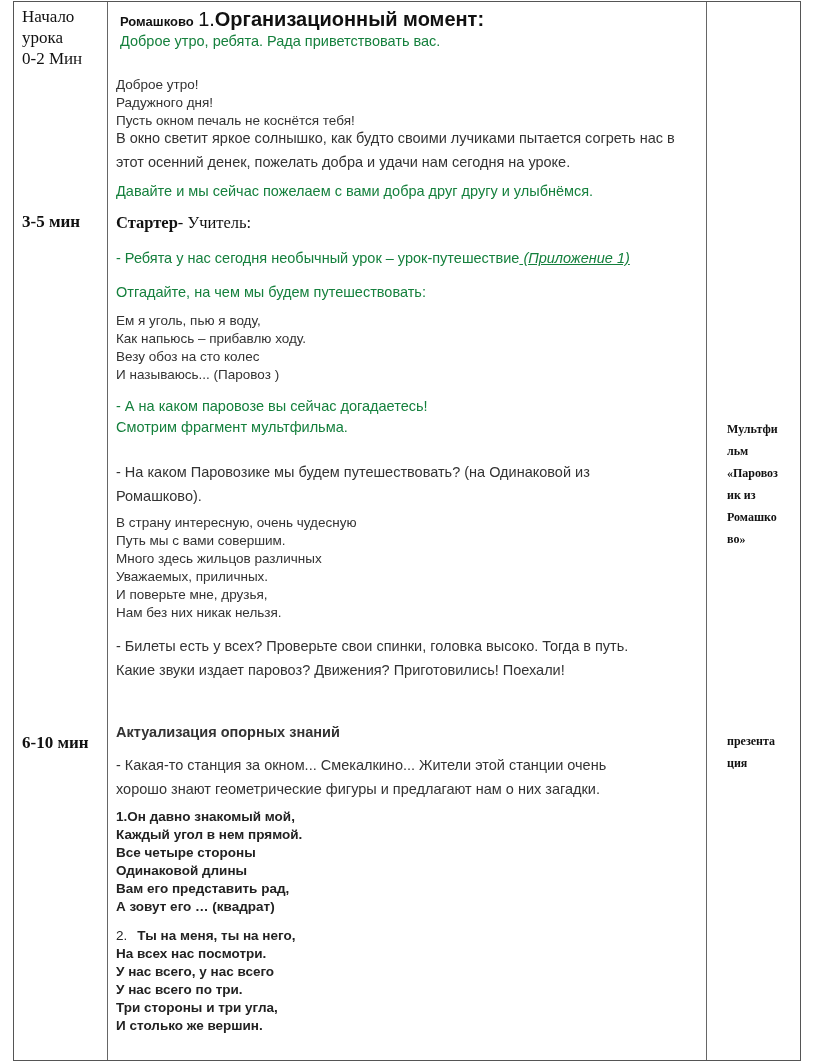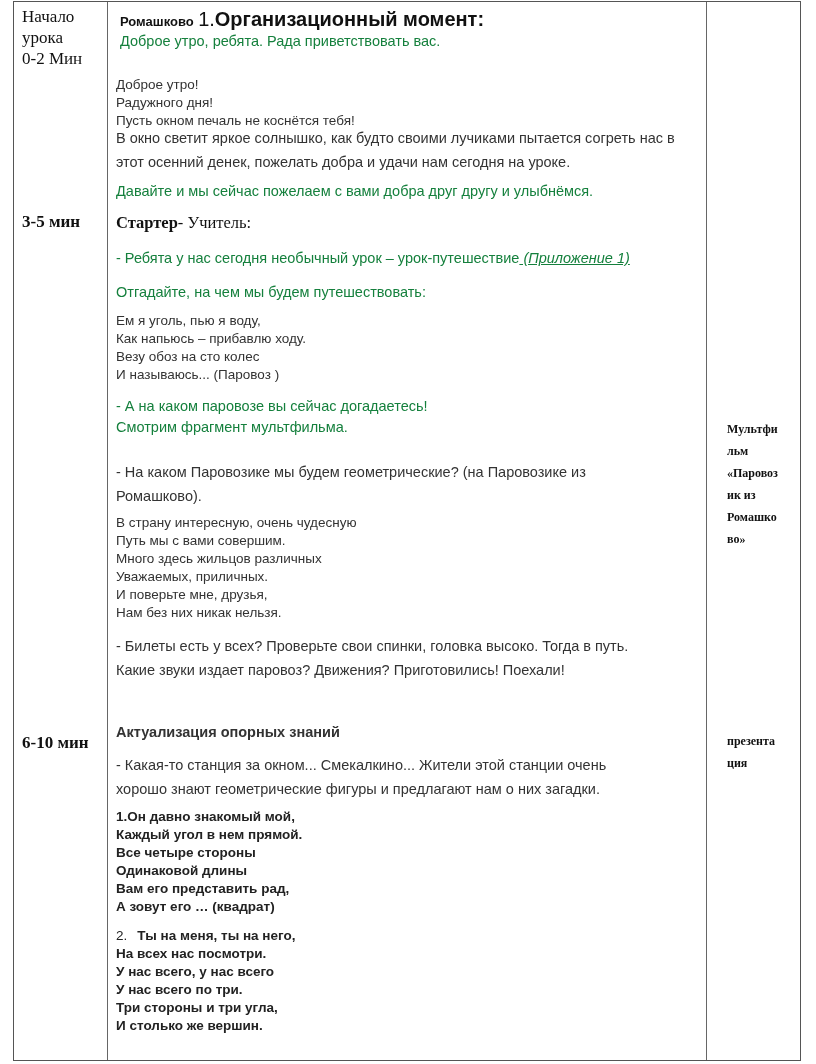--- a/index.html
+++ b/index.html
@@ -85,21 +85,21 @@
       <div>Ем я уголь, пью я воду,</div>
       <div>Как напьюсь – прибавлю ходу.</div>
       <div>Везу обоз на сто колес</div>
       <div>И называюсь... (Паровоз )</div>
     </div>
 
     <div class="txt sans" style="top:396px;">- А на каком паровозе вы сейчас догадаетесь!</div>
     <div class="txt sans" style="top:417px;">Смотрим фрагмент мультфильма.</div>
 
     <div class="para sans" style="top:458px;">
-      <div>- На каком Паровозике мы будем геометрические? (на Паровозике из</div>
+      <div>- На каком Паровозике мы будем путешествовать? (на Одинаковой из</div>
       <div>Ромашково).</div>
     </div>
 
     <div class="poem sans" style="top:512px;">
       <div>В страну интересную, очень чудесную</div>
       <div>Путь мы с вами совершим.</div>
       <div>Много здесь жильцов различных</div>
       <div>Уважаемых, приличных.</div>
       <div>И поверьте мне, друзья,</div>
       <div>Нам без них никак нельзя.</div>

